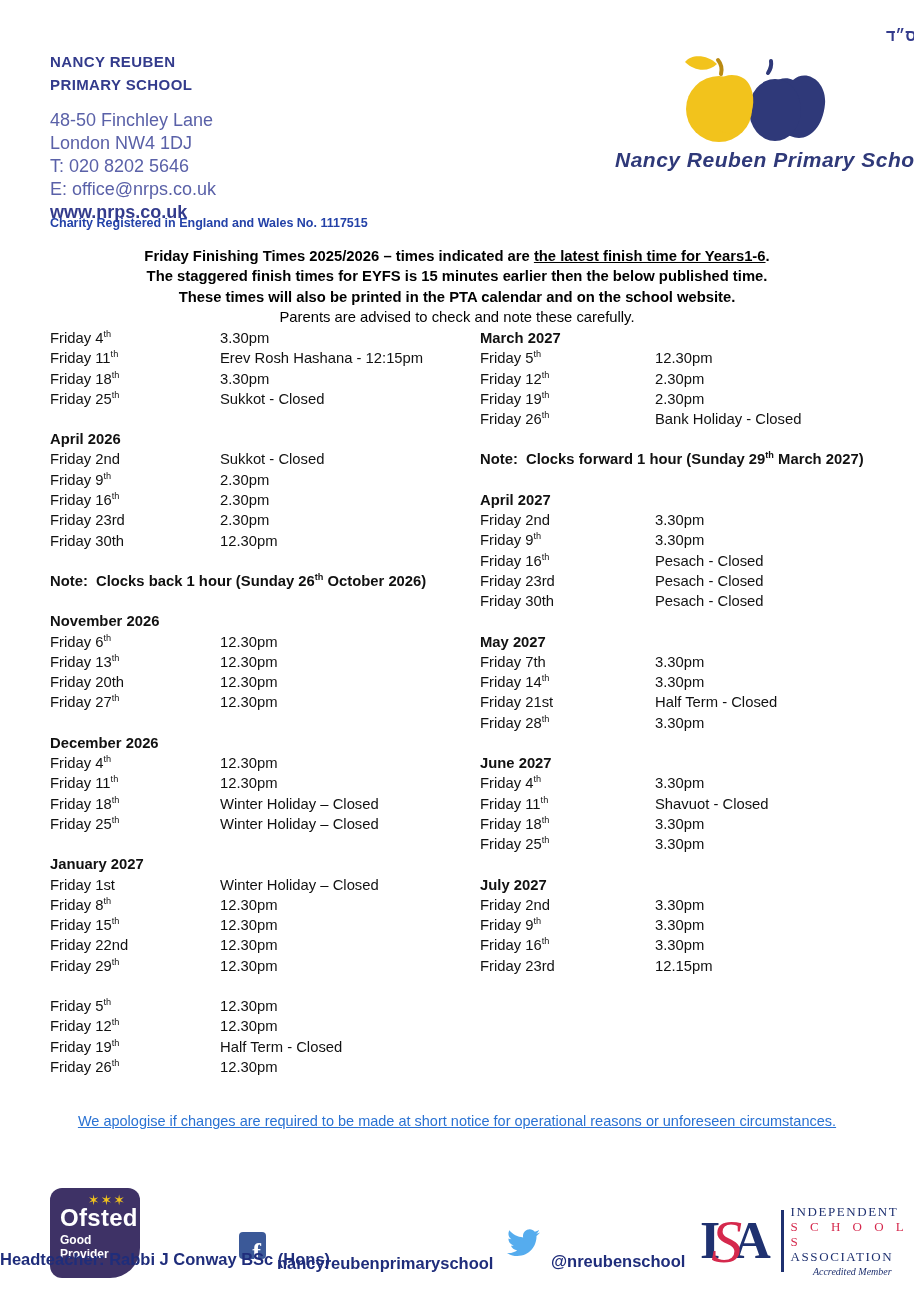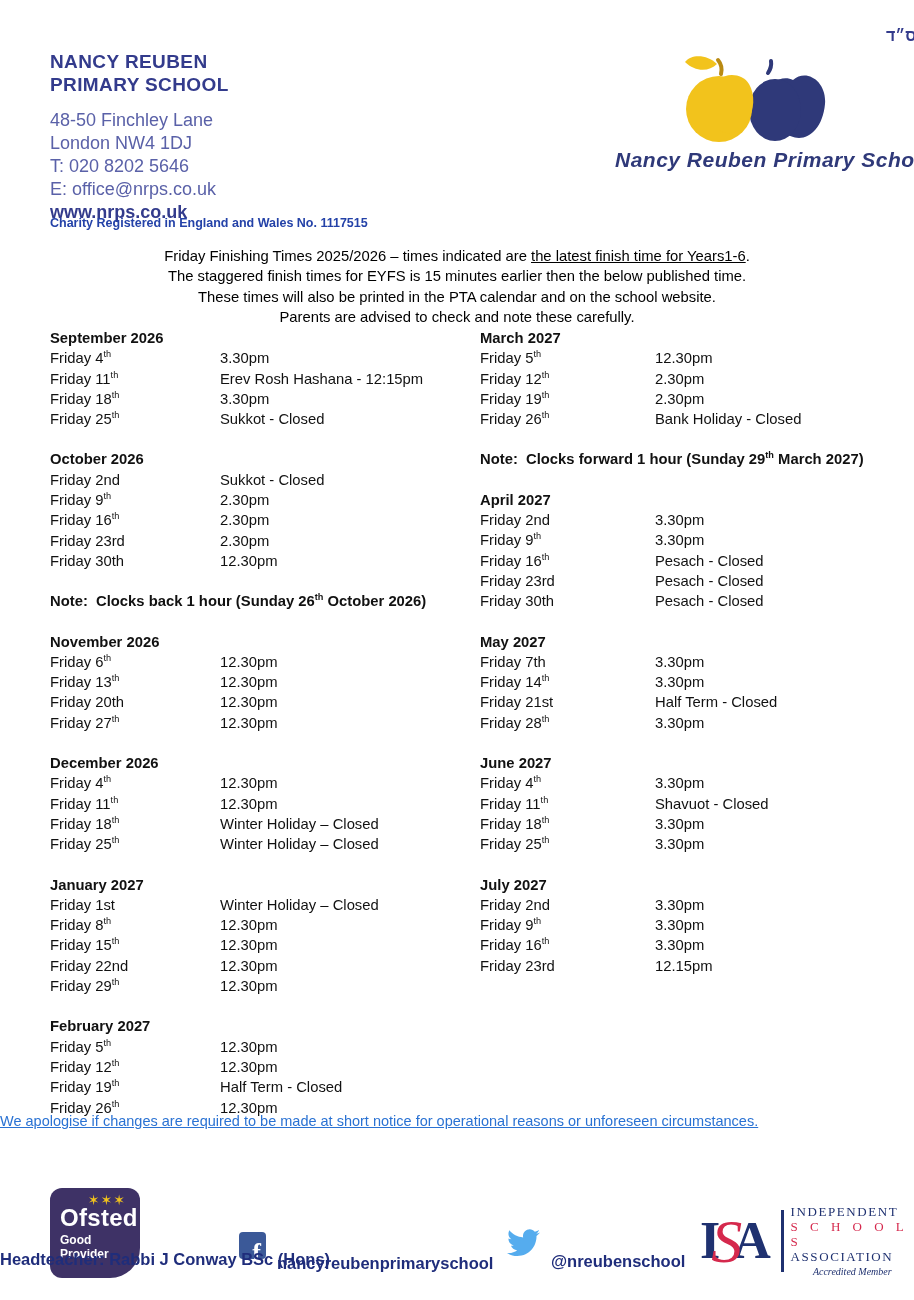--- a/index.html
+++ b/index.html
@@ -5,51 +5,51 @@
   * { margin:0; padding:0; box-sizing:border-box; }
   html,body { background:#ffffff; }
   body {
     width:914px; height:1300px; position:relative;
     font-family:"Liberation Sans", sans-serif; color:#111;
     overflow:hidden;
   }
 
   
   .header-left { position:absolute; left:50px; top:50px; }
-  .school-name { color:var(--navy); font-weight:bold; font-size:19px; line-height:23px; letter-spacing:.4px; }
+  .school-name { color:var(--navy); font-weight:bold; font-size:15px; line-height:23px; letter-spacing:.4px; }
   .address { color:var(--slate); font-size:18px; line-height:23px; margin-top:13px; }
   .website { color:var(--navy); font-weight:bold; font-size:18px; line-height:23px; }
   .charity { position:absolute; left:50px; top:216px; color:var(--charity); font-weight:bold; font-size:12.5px; }
 
   .hebrew { position:absolute; left:843px; top:27px; color:var(--navy); font-size:16px; font-weight:bold;margin-left:43px; }
 
   .logo-block { position:absolute; left:615px; top:48px; width:260px; text-align:center; }
   .logo-apples { display:block; margin:0 auto; }
   .logo-script { color:var(--script-blue); font-size:21px; font-weight:bold; font-style:italic; letter-spacing:.5px; line-height:24px; margin-top:4px; white-space:nowrap; }
   .logo-tagline { color:var(--gold); font-size:18px; font-weight:bold; font-style:italic; letter-spacing:1px; margin-top:5px; }
 
   
   .intro { position:absolute; top:246px; left:0; width:914px; text-align:center; font-size:14.8px; line-height:20.3px; color:#000; }
-  .intro .b { font-weight:normal; }
+  .intro .b { font-weight:bold; }
   .intro .u { text-decoration:underline; }
 
   
   .col { position:absolute; top:328px; font-size:14.8px; line-height:20.3px; }
   .col-left { left:50px; width:420px; }
   .col-right { left:480px; width:434px; }
   .month-block { margin-bottom:20px; }
   .month-title { font-weight:bold; }
   .sched-row { display:flex; }
   .date-cell { width:170px; flex:none; }
   .col-right .date-cell { width:175px; }
   sup { font-size:62%; vertical-align:super; line-height:0; }
   .note { font-weight:bold; margin-bottom:20px; white-space:pre-wrap; }
 
   
-  .disclaimer { position:absolute; top:1113px; left:0; width:914px; text-align:left; font-size:14.5px; }
+  .disclaimer { position:absolute; top:1113px; left:0; width:914px; text-align:center; font-size:14.5px; }
   .disclaimer a { color:var(--link); text-decoration:underline; cursor:pointer; }
 
   
   .ofsted { position:absolute; left:50px; top:1188px; width:90px; height:90px;
     background:var(--ofsted); border-radius:12px 12px 30px 12px; color:#fff; padding:6px 10px; }
   .ofsted-stars { color:var(--apple-yellow); font-size:14px; letter-spacing:1px; text-align:right; padding-right:4px; line-height:12px; }
   .ofsted-word { font-size:24px; font-weight:bold; line-height:24px; letter-spacing:.3px; }
   .ofsted-sub { font-size:12px; font-weight:bold; line-height:14px; margin-top:3px; }
 
   .fb-row { position:absolute; left:239px; top:1218px; display:flex; align-items:center; gap:11px; }
@@ -110,40 +110,39 @@
 
 <div class="intro">
   <div><span class="b">Friday Finishing Times 2025/2026 – times indicated are </span><span class="b u">the latest finish time for Years1-6</span><span class="b">.</span></div>
   <div class="b">The staggered finish times for EYFS is 15 minutes earlier then the below published time.</div>
   <div class="b">These times will also be printed in the PTA calendar and on the school website.</div>
   <div>Parents are advised to check and note these carefully.</div>
 </div>
 
 <div class="col col-left">
     <div class="month-block">
-      <div class="month-title">September 2026</div>
       <div class="sched-row">
         <span class="date-cell">Friday 4<sup>th</sup></span>
         <span class="time-cell">3.30pm</span>
       </div>
       <div class="sched-row">
         <span class="date-cell">Friday 11<sup>th</sup></span>
         <span class="time-cell">Erev Rosh Hashana - 12:15pm</span>
       </div>
       <div class="sched-row">
         <span class="date-cell">Friday 18<sup>th</sup></span>
         <span class="time-cell">3.30pm</span>
       </div>
       <div class="sched-row">
         <span class="date-cell">Friday 25<sup>th</sup></span>
         <span class="time-cell">Sukkot - Closed</span>
       </div>
     </div>
     <div class="month-block">
-      <div class="month-title">October 2026</div>
+      <div class="month-title">April 2026</div>
       <div class="sched-row">
         <span class="date-cell">Friday 2nd</span>
         <span class="time-cell">Sukkot - Closed</span>
       </div>
       <div class="sched-row">
         <span class="date-cell">Friday 9<sup>th</sup></span>
         <span class="time-cell">2.30pm</span>
       </div>
       <div class="sched-row">
         <span class="date-cell">Friday 16<sup>th</sup></span>
@@ -214,21 +213,20 @@
       <div class="sched-row">
         <span class="date-cell">Friday 22nd</span>
         <span class="time-cell">12.30pm</span>
       </div>
       <div class="sched-row">
         <span class="date-cell">Friday 29<sup>th</sup></span>
         <span class="time-cell">12.30pm</span>
       </div>
     </div>
     <div class="month-block">
-      <div class="month-title">February 2027</div>
       <div class="sched-row">
         <span class="date-cell">Friday 5<sup>th</sup></span>
         <span class="time-cell">12.30pm</span>
       </div>
       <div class="sched-row">
         <span class="date-cell">Friday 12<sup>th</sup></span>
         <span class="time-cell">12.30pm</span>
       </div>
       <div class="sched-row">
         <span class="date-cell">Friday 19<sup>th</sup></span>

